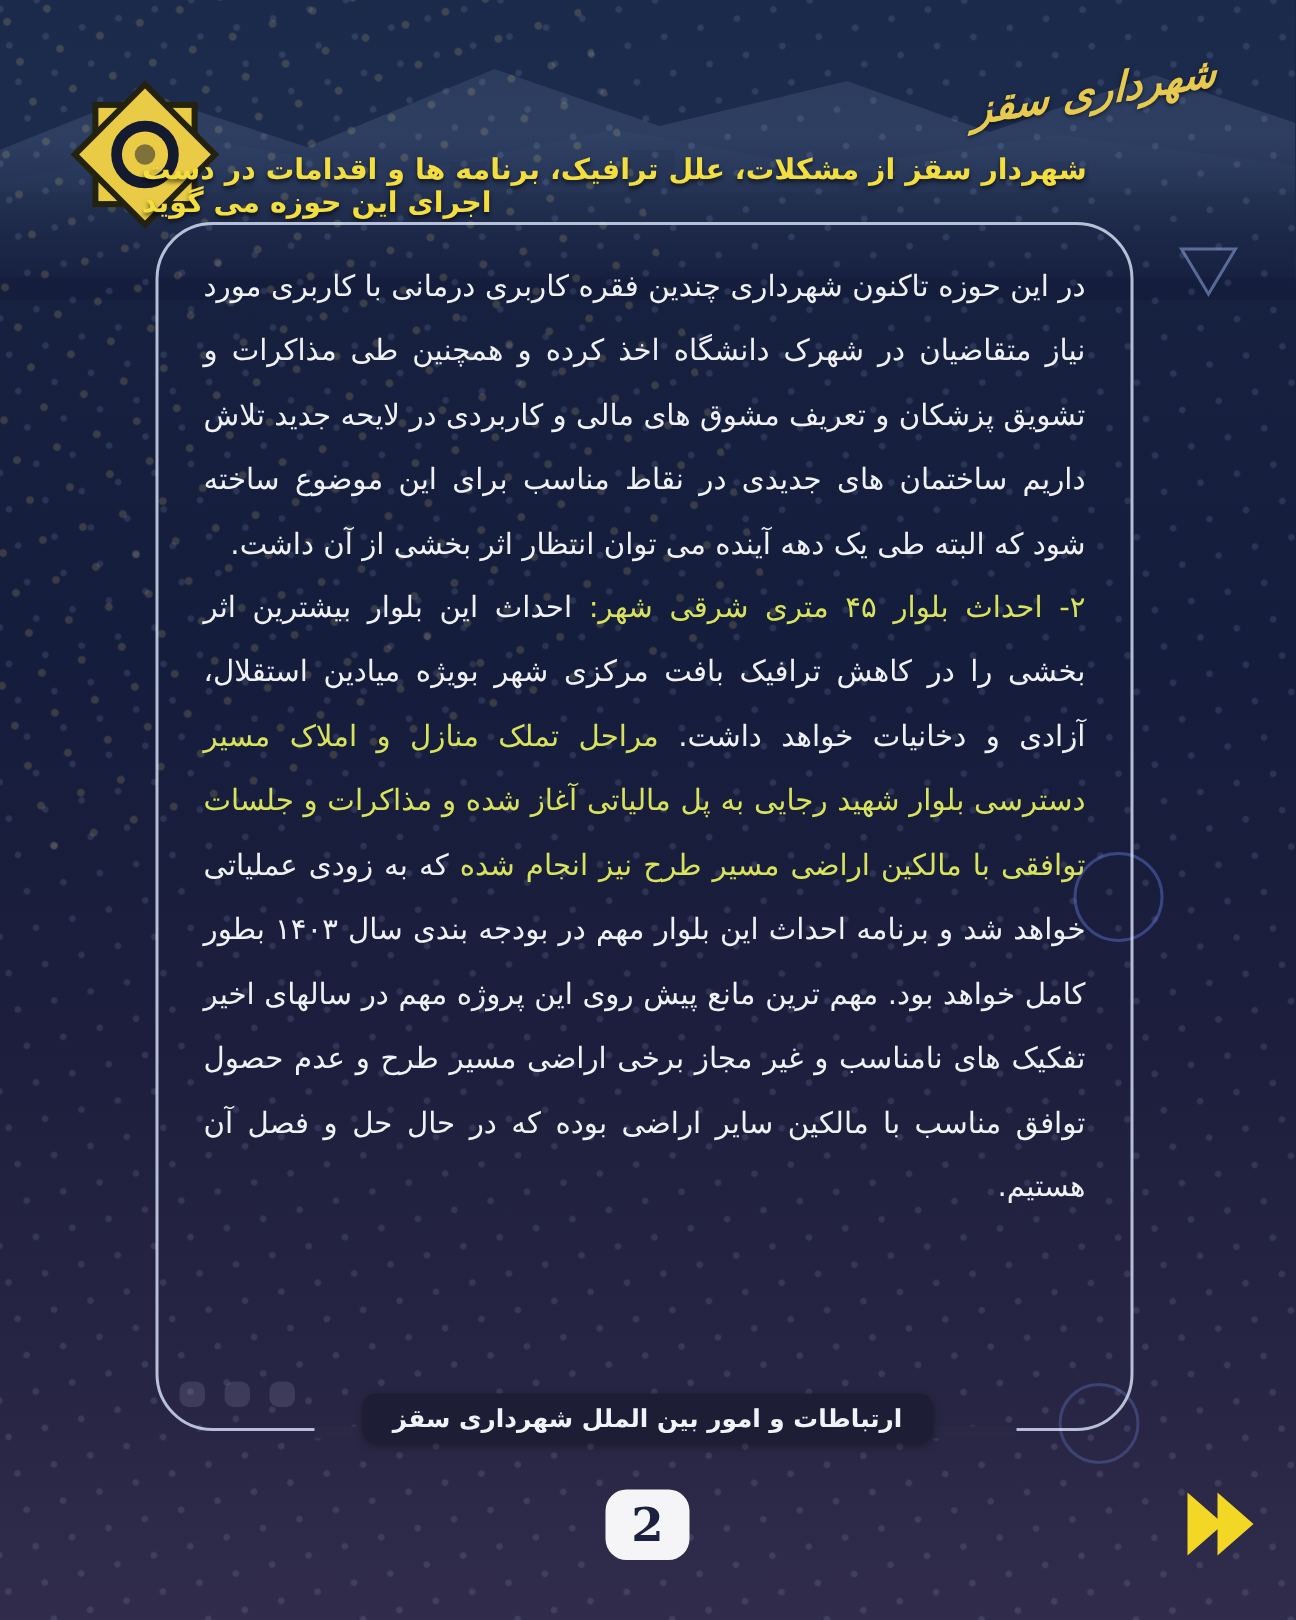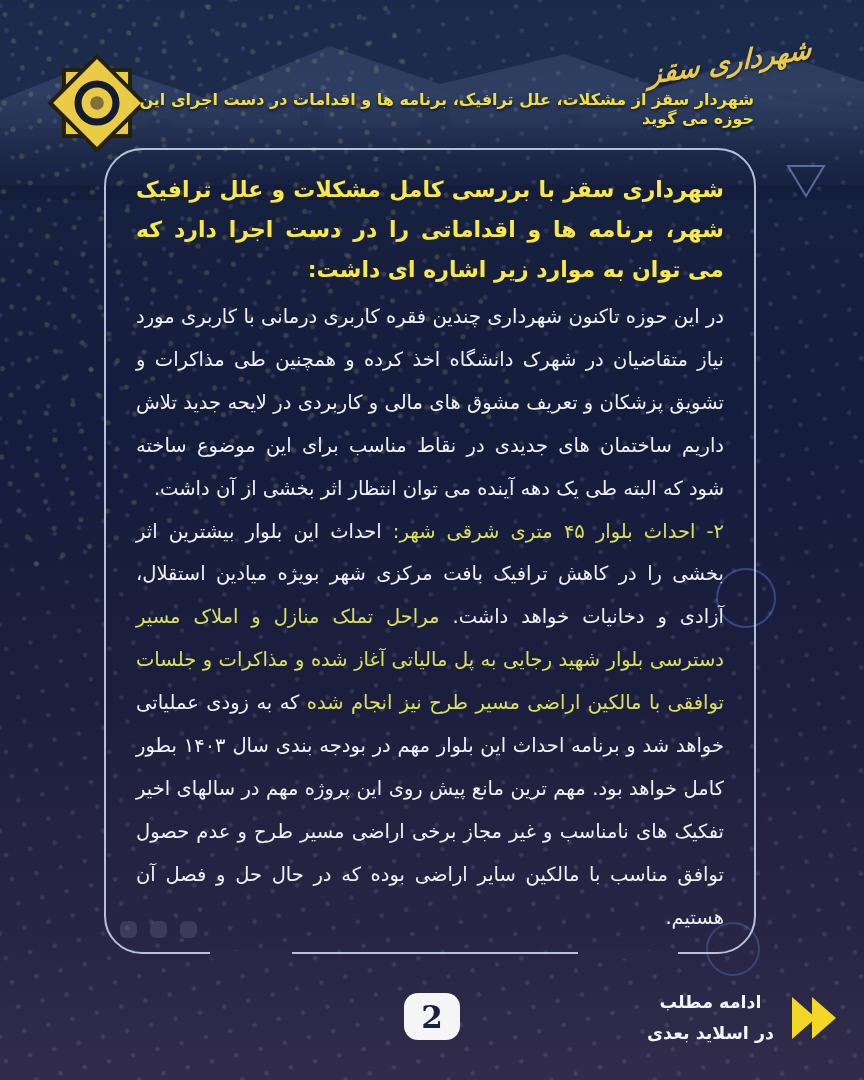--- a/index.html
+++ b/index.html
@@ -34,22 +34,22 @@
   
   .logo{position:absolute;top:46px;left:40px;width:114px;height:114px;}
   .calligraphy{
     position:absolute;top:46px;right:52px;
     color:#e6c94e;font-size:27px;font-weight:bold;font-style:italic;
     transform:rotate(-9deg) skewX(-10deg);
     text-shadow:0 1px 3px rgba(0,0,0,0.55);
     letter-spacing:2px;
   }
   .header-subtitle{
-    position:absolute;top:90px;left:95px;right:110px;
-    text-align:right;color:#f2de3e;font-size:16px;font-weight:bold;
+    position:absolute;top:102px;left:95px;right:110px;
+    text-align:left;color:#f2de3e;font-size:19px;font-weight:bold;
     text-shadow:0 2px 3px rgba(0,0,0,0.6);
   }
   
   .deco-triangle{position:absolute;top:164px;left:786px;width:40px;height:34px;opacity:0.55;}
   .deco-circle-mid{
     position:absolute;top:568px;left:716px;width:56px;height:56px;border-radius:50%;
     border:2px solid rgba(95,120,215,0.45);
   }
   .deco-circle-bottom{
     position:absolute;top:922px;left:706px;width:50px;height:50px;border-radius:50%;
@@ -140,44 +140,40 @@
   <div class="header-subtitle">شهردار سقز از مشکلات، علل ترافیک، برنامه ها و اقدامات در دست اجرای این حوزه می گوید</div>
 
   <svg class="deco-triangle" viewBox="0 0 40 34">
     <polygon points="2,2 38,2 20,32" fill="none" stroke="#8fa6e0" stroke-width="2"></polygon>
   </svg>
   <div class="deco-circle-mid"></div>
   <div class="deco-circle-bottom"></div>
 
   <div class="card">
     <div class="card-content">
-      <p class="card-title">شهرداری سقز با بررسی کامل مشکلات و علل ترافیک شهر، برنامه ها و اقداماتی را در دست اجرا دارد که می توان به موارد زیر اشاره ای داشت:</p>
       <div>
           <p class="body-para"><span class="seg-white">در این حوزه تاکنون شهرداری چندین فقره کاربری درمانی با کاربری مورد نیاز متقاضیان در شهرک دانشگاه اخذ کرده و همچنین طی مذاکرات و تشویق پزشکان و تعریف مشوق های مالی و کاربردی در لایحه جدید تلاش داریم ساختمان های جدیدی در نقاط مناسب برای این موضوع ساخته شود که البته طی یک دهه آینده می توان انتظار اثر بخشی از آن داشت.</span></p>
           <p class="body-para"><span class="seg-highlight">۲- احداث بلوار ۴۵ متری شرقی شهر:</span><span class="seg-white"> احداث این بلوار بیشترین اثر بخشی را در کاهش ترافیک بافت مرکزی شهر بویژه میادین استقلال، آزادی و دخانیات خواهد داشت. </span><span class="seg-highlight">مراحل تملک منازل و املاک مسیر دسترسی بلوار شهید رجایی به پل مالیاتی آغاز شده و مذاکرات و جلسات توافقی با مالکین اراضی مسیر طرح نیز انجام شده</span><span class="seg-white"> که به زودی عملیاتی خواهد شد و برنامه احداث این بلوار مهم در بودجه بندی سال ۱۴۰۳ بطور کامل خواهد بود. مهم ترین مانع پیش روی این پروژه مهم در سالهای اخیر تفکیک های نامناسب و غیر مجاز برخی اراضی مسیر طرح و عدم حصول توافق مناسب با مالکین سایر اراضی بوده که در حال حل و فصل آن هستیم.</span></p>
         </div>
     </div>
   </div>
 
   <div class="border-gap gap-left"></div>
   <div class="border-gap gap-right"></div>
 
   <div class="dots-row">
     <span></span>
     <span></span>
     <span></span>
   </div>
 
+  <div class="footer-badge">ارتباطات و امور بین الملل شهرداری سقز</div>
 
   <div class="page-badge">2</div>
 
   <div class="continue-note">
     <svg class="continue-chevrons" viewBox="0 0 58 58">
       <polygon points="6,8 30,29 6,50" fill="#f2d824"></polygon>
       <polygon points="26,8 50,29 26,50" fill="#f2d824"></polygon>
     </svg>
-    <div class="continue-text">
-      <div>ادامه مطلب</div>
-      <div>در اسلاید بعدی</div>
-    </div>
   </div>
 
 </div>
 
 </body></html>

